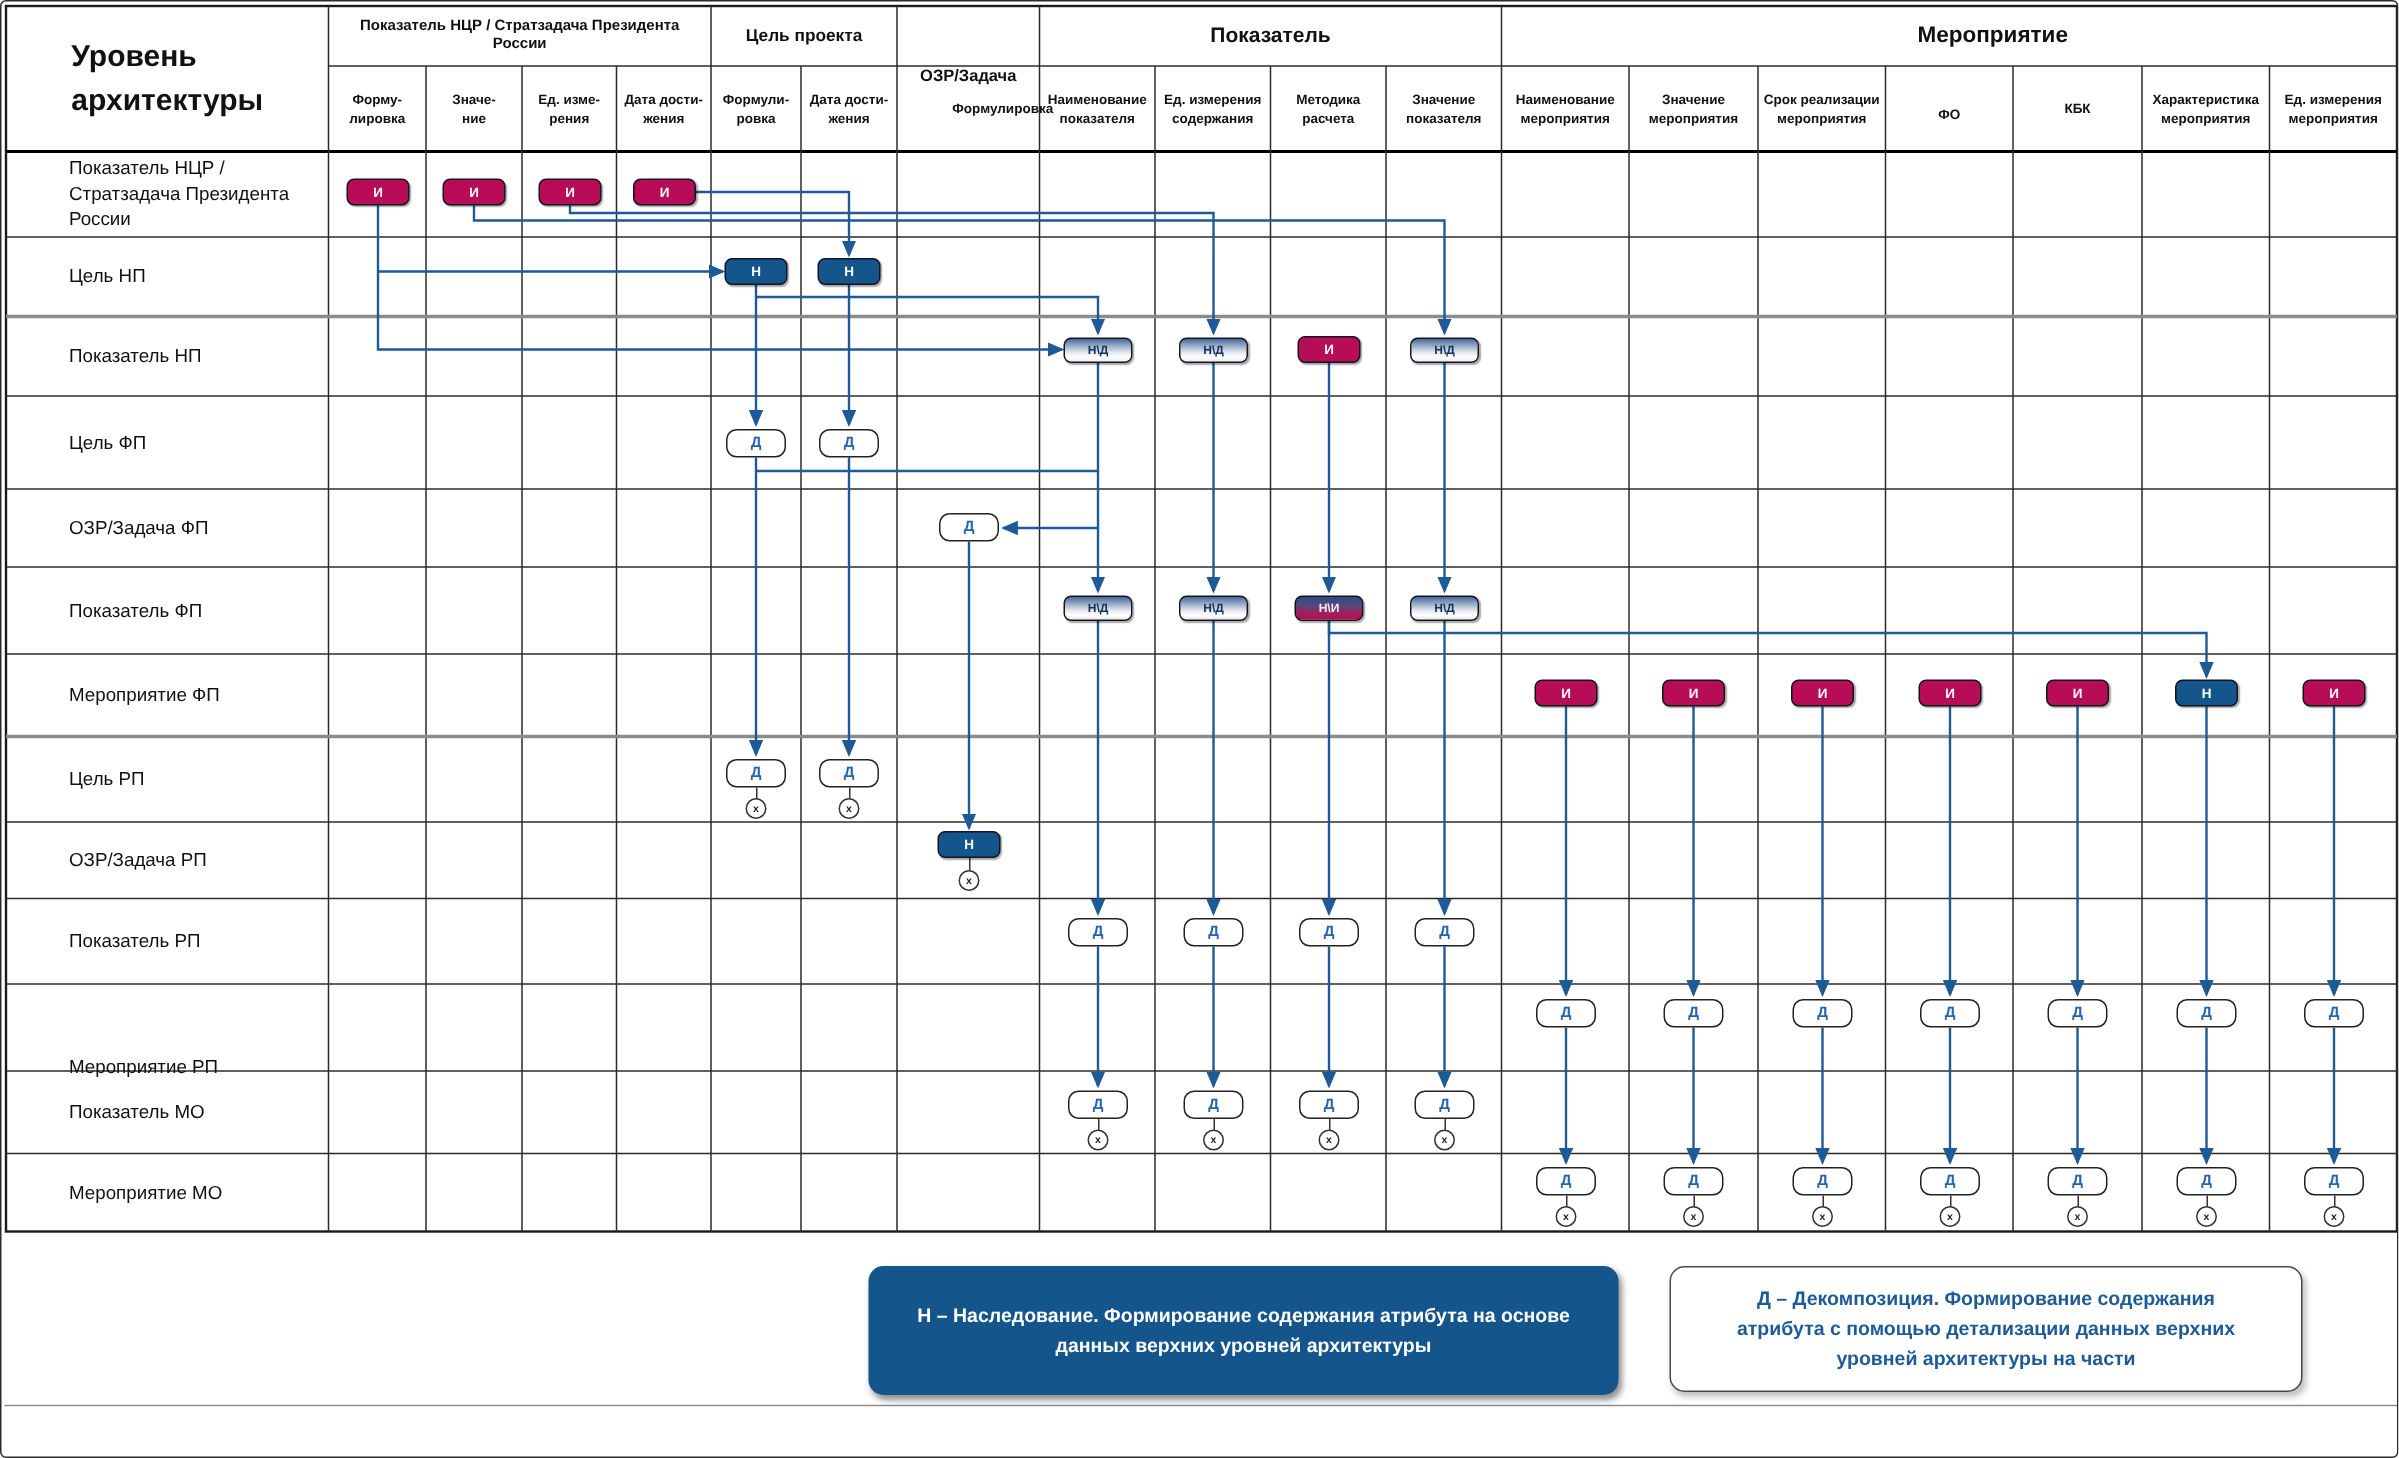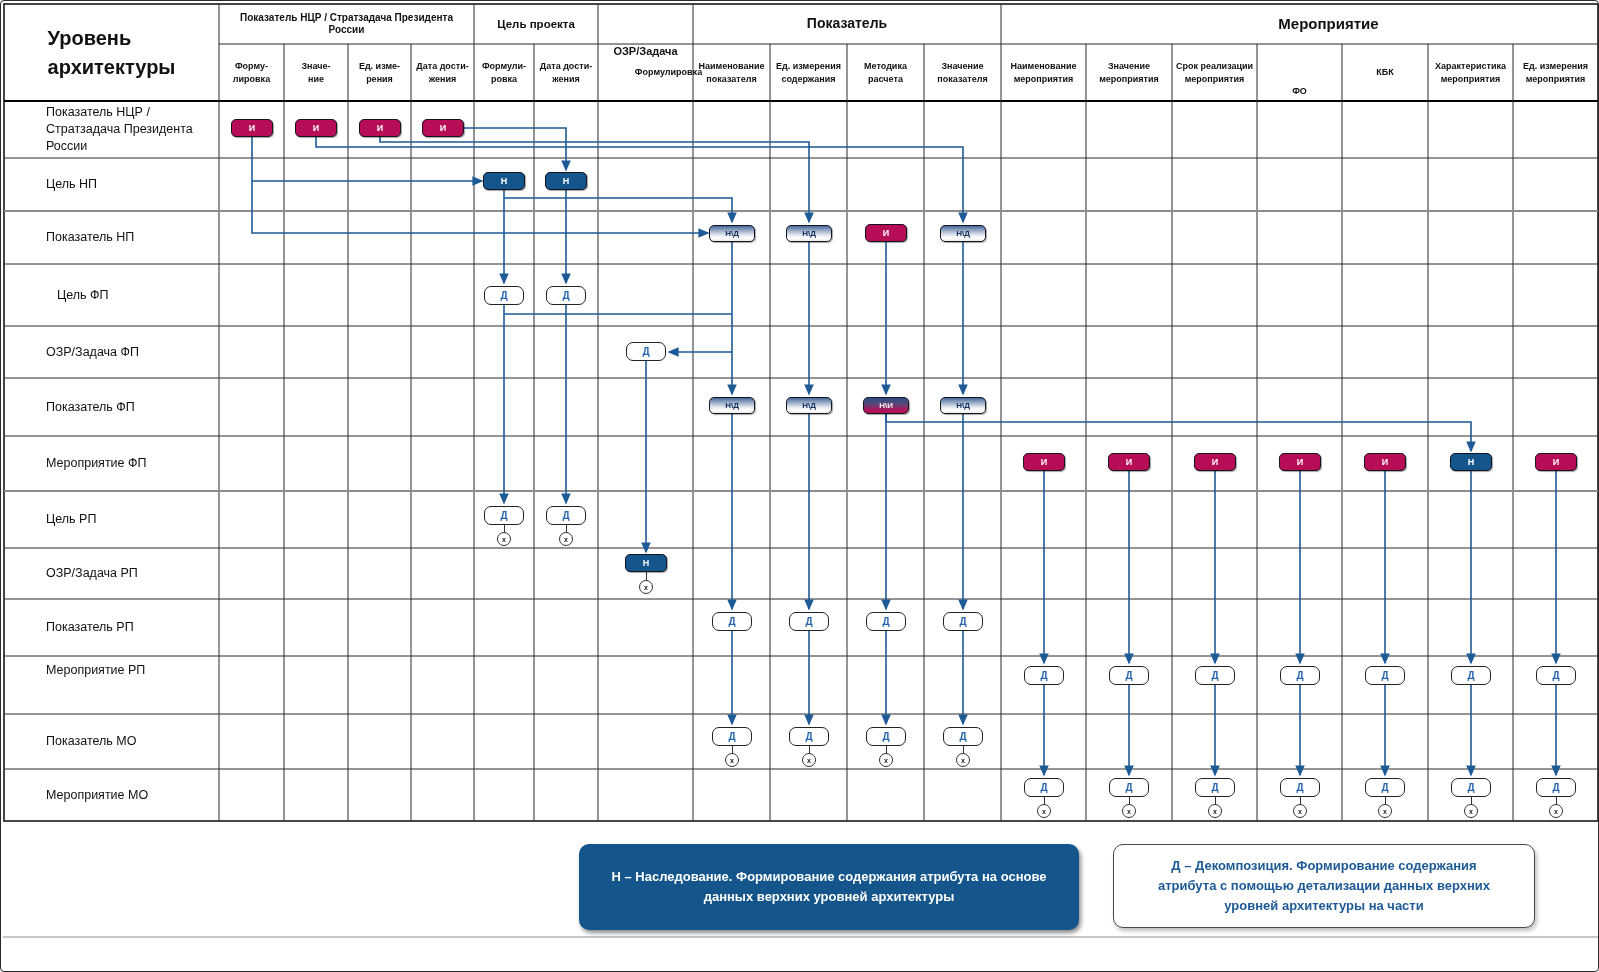--- a/index.html
+++ b/index.html
@@ -150,38 +150,38 @@
       <div class="cell shead" style="left: 533px; top: 43px; width: 64px; height: 57px;">Дата дости-
 жения</div>
       <div class="cell shead" style="left: 597px; top: 43px; width: 95px; height: 57px; padding-left: 48px;">Формулировка</div>
       <div class="cell shead" style="left: 692px; top: 43px; width: 77px; height: 57px;">Наименование показателя</div>
       <div class="cell shead" style="left: 769px; top: 43px; width: 77px; height: 57px;">Ед. измерения содержания</div>
       <div class="cell shead" style="left: 846px; top: 43px; width: 77px; height: 57px;">Методика расчета</div>
       <div class="cell shead" style="left: 923px; top: 43px; width: 77px; height: 57px;">Значение показателя</div>
       <div class="cell shead" style="left: 1000px; top: 43px; width: 85px; height: 57px;">Наименование мероприятия</div>
       <div class="cell shead" style="left: 1085px; top: 43px; width: 86px; height: 57px;">Значение мероприятия</div>
       <div class="cell shead" style="left: 1171px; top: 43px; width: 85px; height: 57px;">Срок реализации мероприятия</div>
-      <div class="cell shead" style="left: 1256px; top: 58px; width: 85px; height: 65px;">ФО</div>
+      <div class="cell shead" style="left: 1256px; top: 43px; width: 85px; height: 65px;">ФО</div>
       <div class="cell shead" style="left: 1341px; top: 43px; width: 86px; height: 57px;">КБК</div>
       <div class="cell shead" style="left: 1427px; top: 43px; width: 85px; height: 57px;">Характеристика мероприятия</div>
       <div class="cell shead" style="left: 1512px; top: 43px; width: 85px; height: 57px;">Ед. измерения мероприятия</div>
       <div class="rlabel" style="left: 3px; top: 100px; width: 215px; height: 57px;">Показатель НЦР / Стратзадача Президента России</div>
       <div class="badge b-I" style="left: 230px; top: 118px; width: 42px; height: 18px;">И</div>
       <div class="badge b-I" style="left: 294px; top: 118px; width: 42px; height: 18px;">И</div>
       <div class="badge b-I" style="left: 358px; top: 118px; width: 42px; height: 18px;">И</div>
       <div class="badge b-I" style="left: 421px; top: 118px; width: 42px; height: 18px;">И</div>
       <div class="rlabel" style="left: 3px; top: 157px; width: 215px; height: 53px;">Цель НП</div>
       <div class="badge b-N" style="left: 482px; top: 171px; width: 42px; height: 18px;">Н</div>
       <div class="badge b-N" style="left: 544px; top: 171px; width: 42px; height: 18px;">Н</div>
       <div class="rlabel" style="left: 3px; top: 210px; width: 215px; height: 53px;">Показатель НП</div>
       <div class="badge b-ND" style="left: 708px; top: 223.5px; width: 46px; height: 17px;">Н\Д</div>
       <div class="badge b-ND" style="left: 785px; top: 223.5px; width: 46px; height: 17px;">Н\Д</div>
       <div class="badge b-I" style="left: 864px; top: 223px; width: 42px; height: 18px;">И</div>
       <div class="badge b-ND" style="left: 939px; top: 223.5px; width: 46px; height: 17px;">Н\Д</div>
-      <div class="rlabel" style="left: 14px; top: 263px; width: 215px; height: 62px;">Цель ФП</div>
+      <div class="rlabel" style="left: 3px; top: 263px; width: 215px; height: 62px;">Цель ФП</div>
       <div class="badge b-D" style="left: 483px; top: 284.5px; width: 40px; height: 19px;">Д</div>
       <div class="badge b-D" style="left: 545px; top: 284.5px; width: 40px; height: 19px;">Д</div>
       <div class="rlabel" style="left: 3px; top: 325px; width: 215px; height: 52px;">ОЗР/Задача ФП</div>
       <div class="badge b-D" style="left: 625px; top: 340.5px; width: 40px; height: 19px;">Д</div>
       <div class="rlabel" style="left: 3px; top: 377px; width: 215px; height: 58px;">Показатель ФП</div>
       <div class="badge b-ND" style="left: 708px; top: 395.5px; width: 46px; height: 17px;">Н\Д</div>
       <div class="badge b-ND" style="left: 785px; top: 395.5px; width: 46px; height: 17px;">Н\Д</div>
       <div class="badge b-NI" style="left: 862px; top: 395.5px; width: 46px; height: 17px;">Н\И</div>
       <div class="badge b-ND" style="left: 939px; top: 395.5px; width: 46px; height: 17px;">Н\Д</div>
       <div class="rlabel" style="left: 3px; top: 435px; width: 215px; height: 55px;">Мероприятие ФП</div>
@@ -201,21 +201,21 @@
       <div class="endc" style="left: 558px; top: 531px;">x</div>
       <div class="rlabel" style="left: 3px; top: 547px; width: 215px; height: 51px;">ОЗР/Задача РП</div>
       <div class="badge b-N" style="left: 624px; top: 553px; width: 42px; height: 18px;">Н</div>
       <div class="stub" style="left: 644.5px; top: 571px; height: 9px;"></div>
       <div class="endc" style="left: 638px; top: 579px;">x</div>
       <div class="rlabel" style="left: 3px; top: 598px; width: 215px; height: 57px;">Показатель РП</div>
       <div class="badge b-D" style="left: 711px; top: 610.5px; width: 40px; height: 19px;">Д</div>
       <div class="badge b-D" style="left: 788px; top: 610.5px; width: 40px; height: 19px;">Д</div>
       <div class="badge b-D" style="left: 865px; top: 610.5px; width: 40px; height: 19px;">Д</div>
       <div class="badge b-D" style="left: 942px; top: 610.5px; width: 40px; height: 19px;">Д</div>
-      <div class="rlabel" style="left: 3px; top: 640px; width: 215px; height: 58px;">Мероприятие РП</div>
+      <div class="rlabel" style="left: 3px; top: 681px; width: 215px; height: 58px;">Мероприятие РП</div>
       <div class="badge b-D" style="left: 1023px; top: 664.5px; width: 40px; height: 19px;">Д</div>
       <div class="badge b-D" style="left: 1108px; top: 664.5px; width: 40px; height: 19px;">Д</div>
       <div class="badge b-D" style="left: 1194px; top: 664.5px; width: 40px; height: 19px;">Д</div>
       <div class="badge b-D" style="left: 1279px; top: 664.5px; width: 40px; height: 19px;">Д</div>
       <div class="badge b-D" style="left: 1364px; top: 664.5px; width: 40px; height: 19px;">Д</div>
       <div class="badge b-D" style="left: 1450px; top: 664.5px; width: 40px; height: 19px;">Д</div>
       <div class="badge b-D" style="left: 1535px; top: 664.5px; width: 40px; height: 19px;">Д</div>
       <div class="rlabel" style="left: 3px; top: 713px; width: 215px; height: 55px;">Показатель МО</div>
       <div class="badge b-D" style="left: 711px; top: 725.5px; width: 40px; height: 19px;">Д</div>
       <div class="stub" style="left: 730.5px; top: 744.5px; height: 8.5px;"></div>

